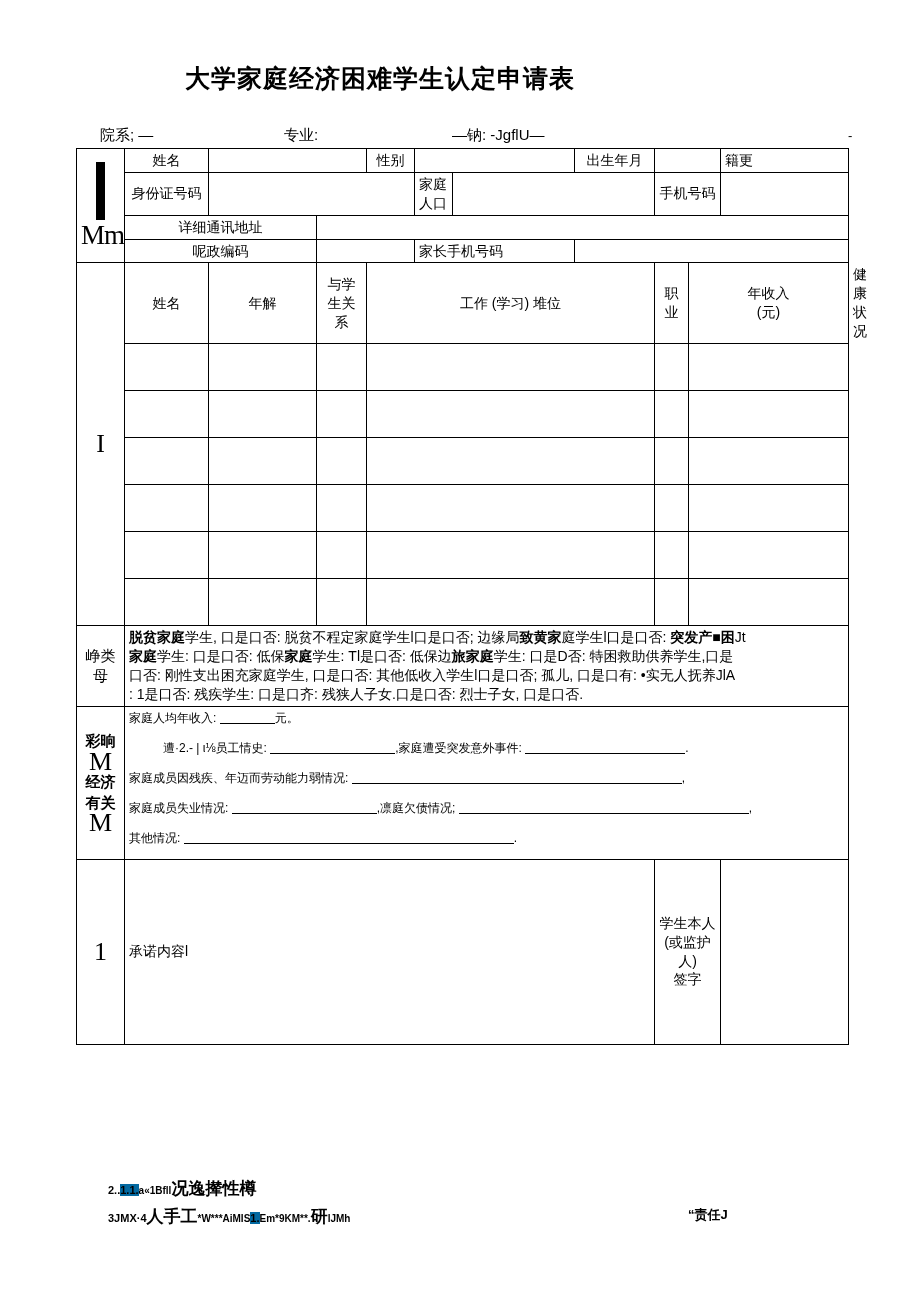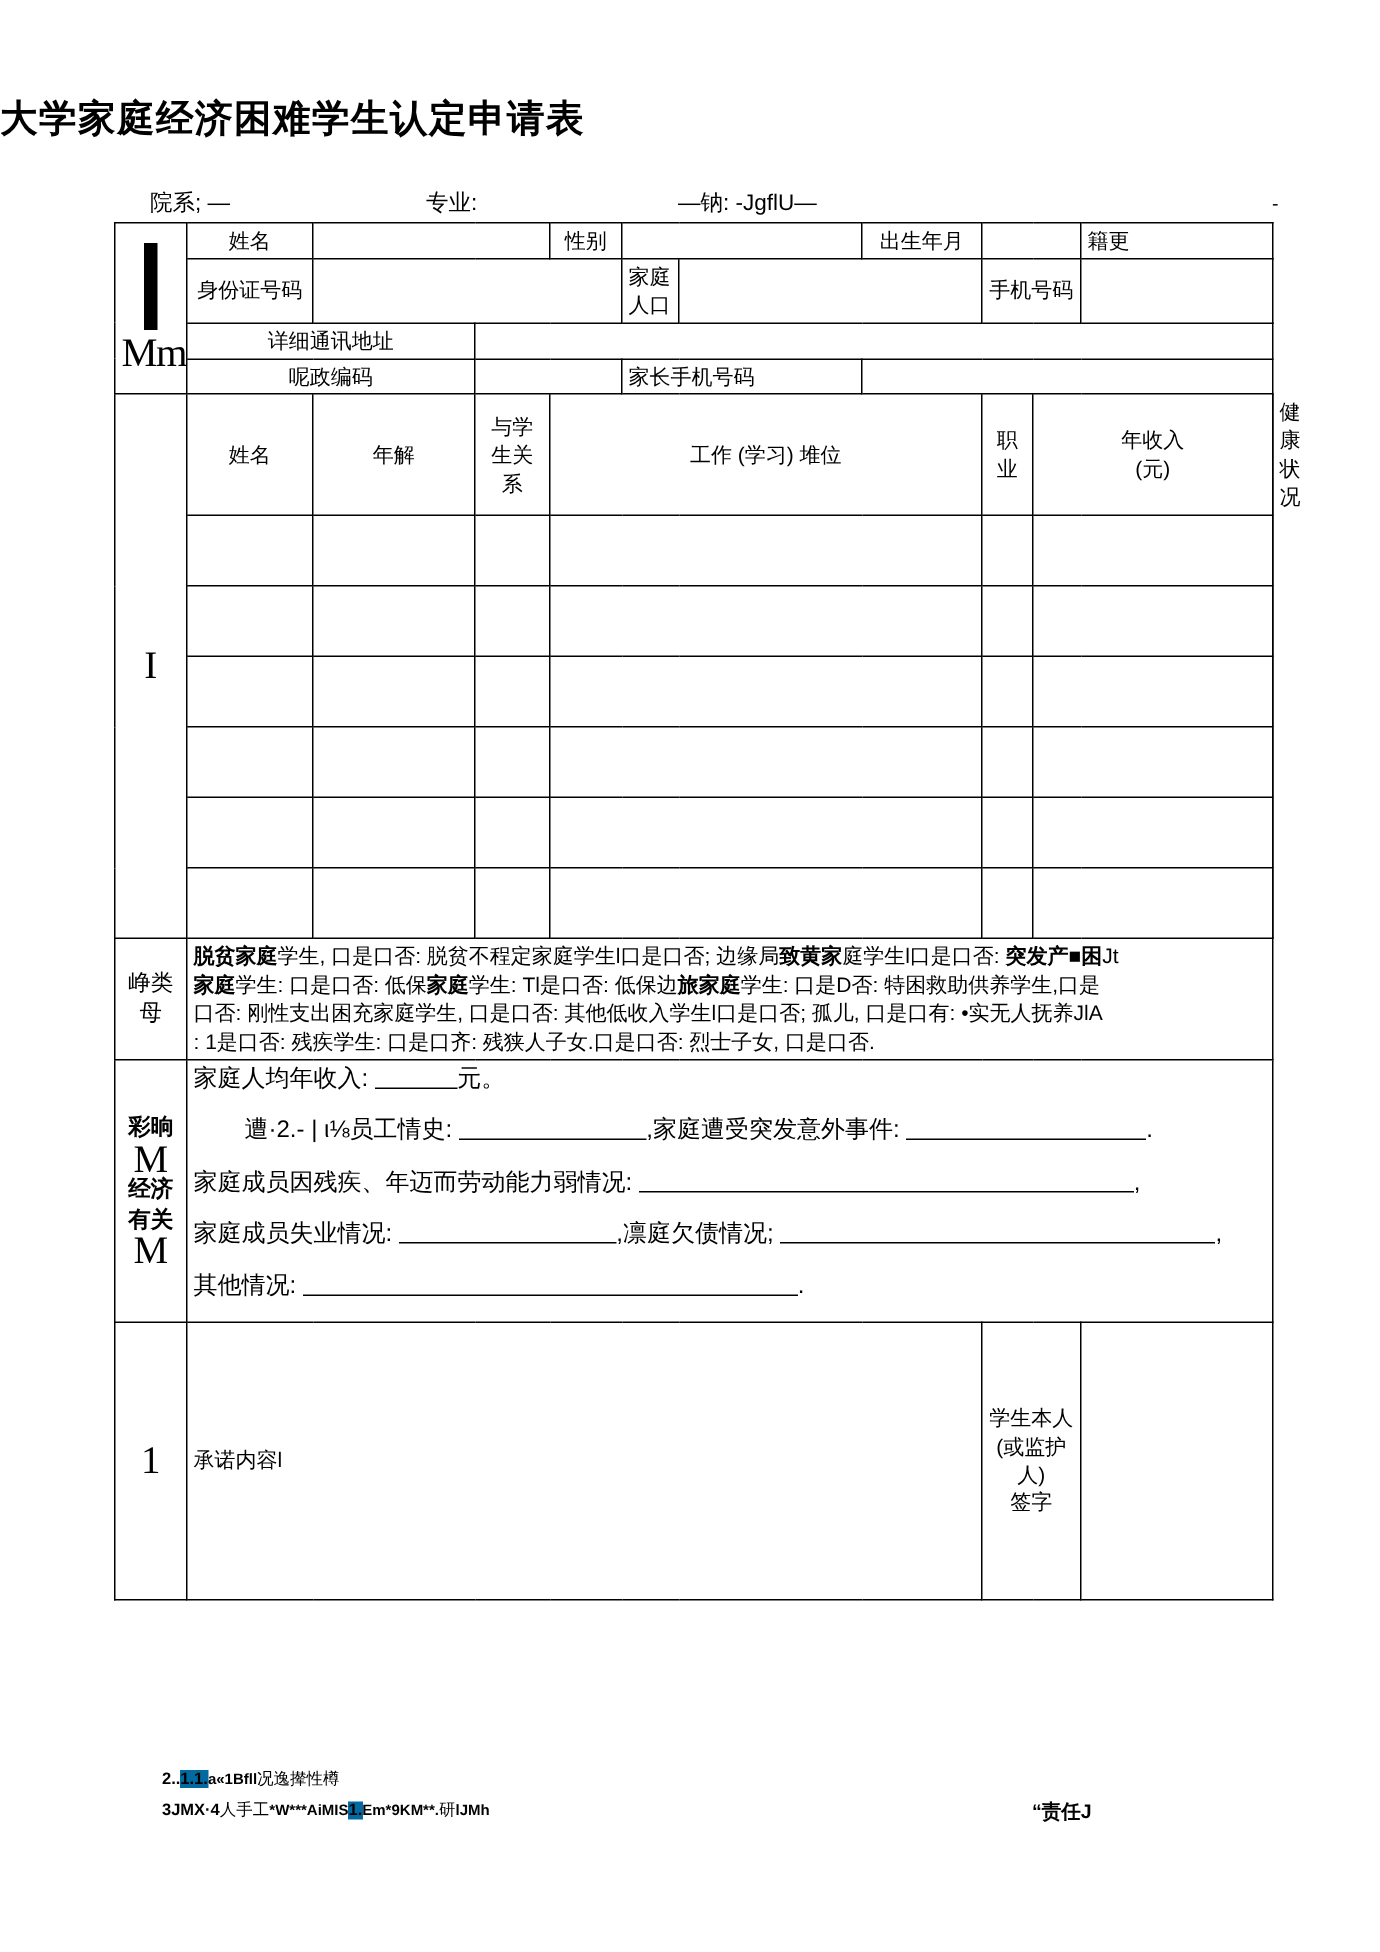--- a/index.html
+++ b/index.html
@@ -21,21 +21,21 @@
     width: 920px;
     height: 1301px;
   }
 
   
   .doc-title {
     position: absolute;
     left: 0;
     top: 62px;
     width: 760px;
-    text-align: left;
+    text-align: center;
     font-size: 25px;
     font-weight: bold;
     letter-spacing: 1px;
     white-space: nowrap;
   }
 
   
   .meta-line {
     position: absolute;
     left: 84px;
@@ -128,21 +128,21 @@
   .cat-cell {
     font-size: 14px;
     line-height: 1.62;
     padding: 7px 6px 7px 8px;
     text-align: left;
   }
   .cat-cell b { font-weight: bold; margin-top: 24px; }
 
   
   .eco-cell {
-    font-size: 16px;
+    font-size: 12px;
     line-height: 1.5;
     padding: 8px 6px 8px 8px;
     text-align: left;
   }
   .eco-line { margin: 0 0 13px 0; white-space: nowrap; }
   .eco-line:last-child { margin-bottom: 10px; }
   .eco-indent { padding-left: 34px; }
   .ul {
     display: inline-block;
     border-bottom: 1px solid #000;
@@ -176,21 +176,21 @@
     left: 108px;
     top: 1180px;
     width: 760px;
     font-size: 11px;
     font-weight: bold;
     line-height: 1.1;
   }
   .footer-row { position: relative; white-space: nowrap; margin-bottom: 9px; }
   .hl { background: #0369a1; margin-top: 30px; }
   .f-small { font-size: 10px; font-weight: bold; }
-  .f-cn { font-size: 11px; font-weight: normal; }
+  .f-cn { font-size: 17px; font-weight: bold; }
   .f-right {
     position: absolute;
     left: 580px;
     top: 0;
     font-size: 13px;
     font-weight: bold;
   }
 
   .empty-row td { height: 42px; }
 </style>

